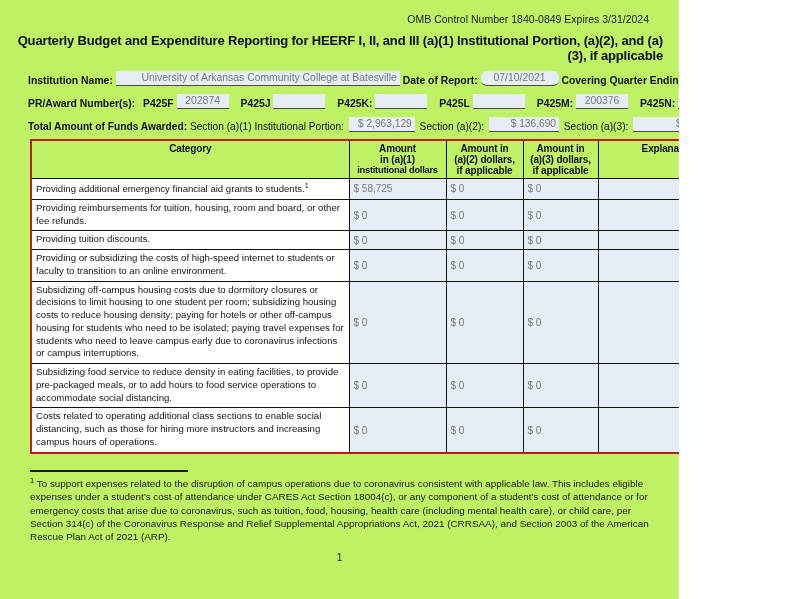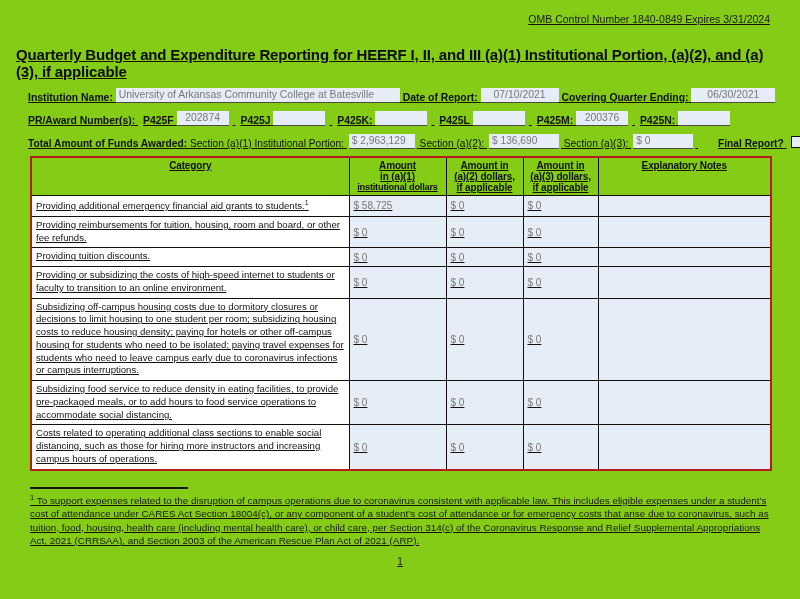--- a/index.html
+++ b/index.html
@@ -1,38 +1,37 @@
 <!DOCTYPE html>
 <html><head>
 <meta charset="utf-8">
 <style>
   html,body{margin:0;padding:0;background:#ffffff;}
   .page{
-    position:relative;width:800px;height:599px;overflow:hidden;
-    background:#84cc16;color:#121212;
+    position:relative;width:679px;height:599px;overflow:hidden;
+    background:#bef264;color:#121212;
     font-family:"Liberation Sans",sans-serif;
-    text-decoration:underline;
   }
   .omb{
     text-align:right;padding:13px 30px 0 0;font-size:10.5px;color:#1a1a1a;
   }
   .title{
-    margin:21px 16px 0;font-size:15px;font-weight:bold;text-align:left;
+    margin:8px 16px 0;font-size:13px;font-weight:bold;text-align:right;
     letter-spacing:-0.15px;color:#0d0d0d;
   }
   .field-row{margin:8px 28px 0;font-size:10.4px;white-space:nowrap;}
   .lbl{font-weight:bold;color:#121212;text-align:right;}
   .sublbl{color:#121212;}
   .field{
     display:inline-block;background:#e6edf6;border-bottom:1px solid #4a4a4a;
     padding:1px 3px 1px;color:#76787c;font-size:10.4px;vertical-align:bottom;
-    height:12px;line-height:12px;
+    height:12px;line-height:12px;text-align:right;
   }
   .w-inst{width:278px;}
-  .w-date{width:72px;text-align:center;}
+  .w-date{width:72px;text-align:center;border-radius:6px;}
   .w-qtr{width:78px;text-align:center;}
   .w-award{width:46px;text-align:center;margin-right:4px;}
   .w-a1{width:60px;}
   .w-a2{width:64px;}
   .w-a3{width:54px;}
   .row-awards .lbl.award{margin-left:5px;}
   .row-total{font-size:10.2px;}
   .row-total .field{font-size:10.2px;margin:0 2px;}
   .checkbox{
     display:inline-block;width:10px;height:10px;border:1.6px solid #111;

